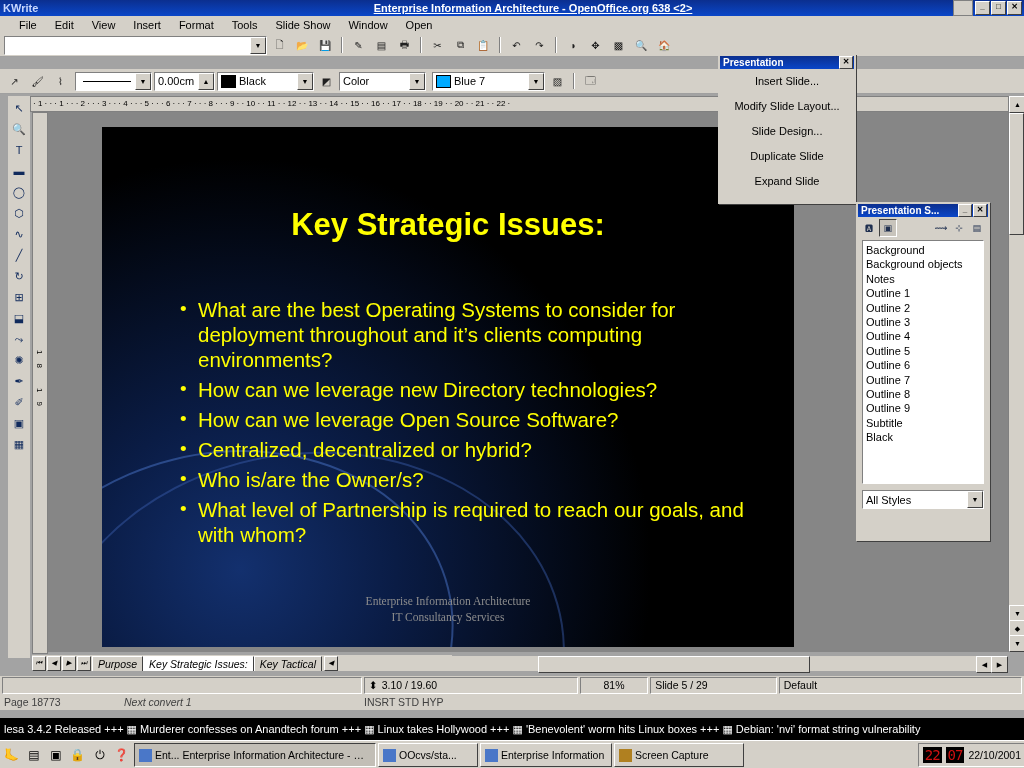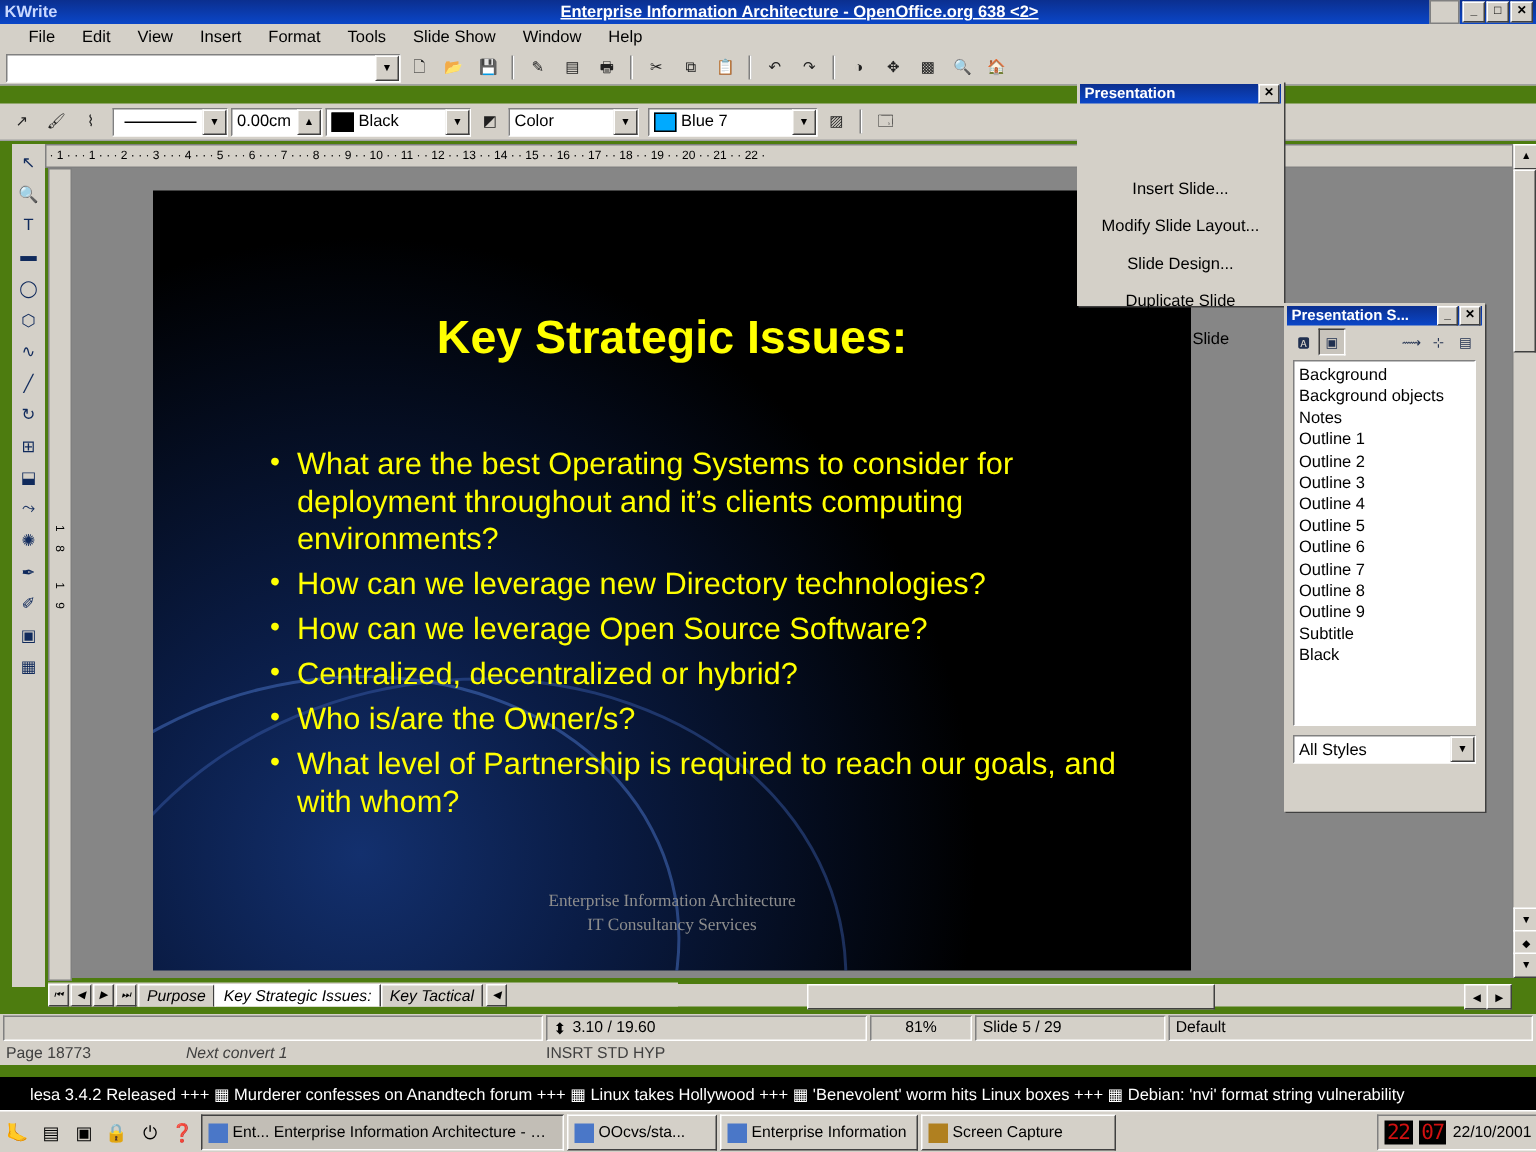--- a/index.html
+++ b/index.html
@@ -3,21 +3,21 @@
 <meta charset="utf-8">
 <style>
   html,body{margin:0;padding:0;}
   body{
     width:1024px;height:768px;overflow:hidden;
     background:#000;
     font-family:"Liberation Sans", sans-serif;
     font-size:11px;
     -webkit-font-smoothing:none;
   }
-  .app{position:relative;width:1024px;height:768px;background:#4d7c0f;}
+  .app{position:relative;width:1024px;height:768px;background:#a3a3a3;}
 
   
   .titlebar{
     position:absolute;left:0;top:0;width:1024px;height:16px;
     background:linear-gradient(#0b2f8f,#0a46c8);
     color:#fff;font-size:11px;font-weight:bold;
     display:flex;align-items:center;
   }
   .tb-left{width:110px;padding-left:3px;color:#c9d8ff;font-weight:bold;font-size:11px;}
   .tb-title{flex:1;text-align:center;text-decoration:underline;}
@@ -155,21 +155,21 @@
     background:#d4d0c8;border:2px solid #d4d0c8;box-shadow:1px 1px 0 #404040;
   }
   .float-title{
     height:13px;background:linear-gradient(#0b2f8f,#0a46c8);color:#fff;font-size:10px;font-weight:bold;
     display:flex;align-items:center;padding-left:3px;
   }
   .float-title .x{
     margin-left:auto;width:12px;height:11px;background:#d4d0c8;color:#000;border:1px solid #fff;
     border-right-color:#404040;border-bottom-color:#404040;font-size:8px;text-align:center;line-height:9px;margin-right:1px;
   }
-  .pbody{padding:2px 4px;margin-top:45px;}
+  .pbody{padding:2px 4px;}
   .pitem{height:20px;line-height:20px;text-align:center;font-size:11px;color:#000;margin-bottom:5px;}
 
   
   .stylist{
     position:absolute;left:856px;top:202px;width:130px;height:335px;
     background:#d4d0c8;border:2px solid #d4d0c8;box-shadow:1px 1px 0 #404040;
   }
   .stylist .float-title .btns{margin-left:auto;display:flex;gap:1px;padding-right:1px;}
   .stylist .float-title .btns span{
     width:12px;height:11px;background:#d4d0c8;color:#000;border:1px solid #fff;
@@ -233,21 +233,21 @@
 
   <div class="menubar">
     <div class="mi">File</div>
     <div class="mi">Edit</div>
     <div class="mi">View</div>
     <div class="mi">Insert</div>
     <div class="mi">Format</div>
     <div class="mi">Tools</div>
     <div class="mi">Slide Show</div>
     <div class="mi">Window</div>
-    <div class="mi">Help</div>
+    <div class="mi">Open</div>
   </div>
 
   <div class="toolbar tbar1">
     <div class="combo" style="width:258px;">
       <span style="flex:1"></span>
         <span class="arrow">▼</span>
     </div>
     <div class="tbtn">🗋</div>
     <div class="tbtn">📂</div>
     <div class="tbtn">💾</div>
@@ -451,21 +451,21 @@
       <div>Subtitle</div>
       <div>Black</div>
     </div>
     <div class="scombo">
       <span>All Styles</span>
       <span class="arrow">▼</span>
     </div>
   </div>
 
   <div class="ticker">
-    <span style="padding-left:20px;">lesa 3.4.2 Released +++ ▦ Murderer confesses on Anandtech forum +++ ▦ Linux takes Hollywood +++ ▦ 'Benevolent' worm hits Linux boxes +++ ▦ Debian: 'nvi' format string vulnerability</span>
+    <span style="padding-left:4px;">lesa 3.4.2 Released +++ ▦ Murderer confesses on Anandtech forum +++ ▦ Linux takes Hollywood +++ ▦ 'Benevolent' worm hits Linux boxes +++ ▦ Debian: 'nvi' format string vulnerability</span>
   </div>
 
   <div class="taskbar">
     <div class="tb-icon">🦶</div>
     <div class="tb-icon">▤</div>
     <div class="tb-icon">▣</div>
     <div class="tb-icon">🔒</div>
     <div class="tb-icon">⏻</div>
     <div class="tb-icon">❓</div>
     <div class="task active" style="width:232px;">

